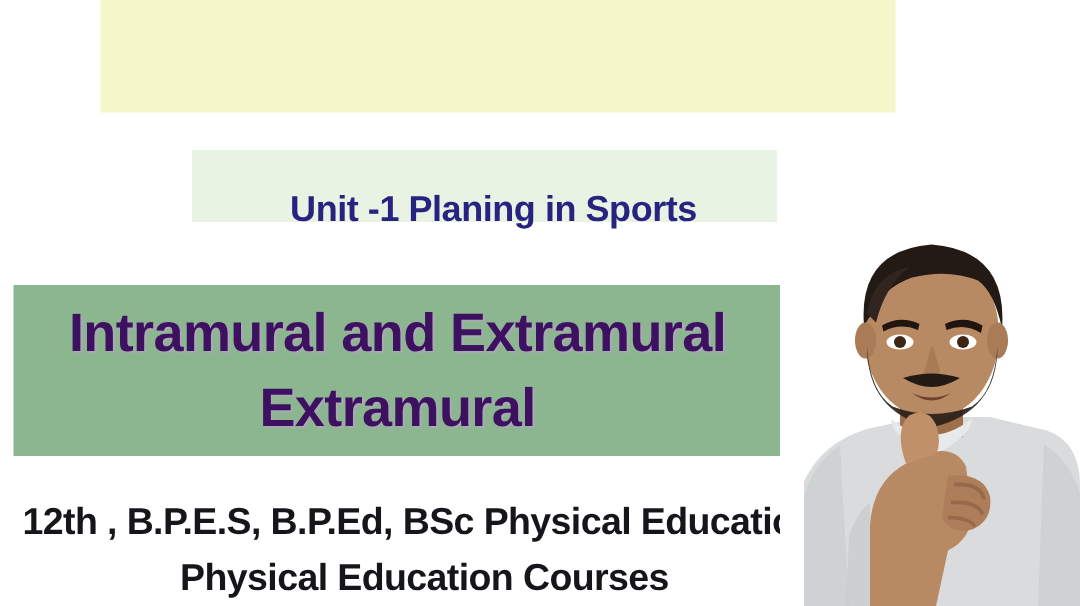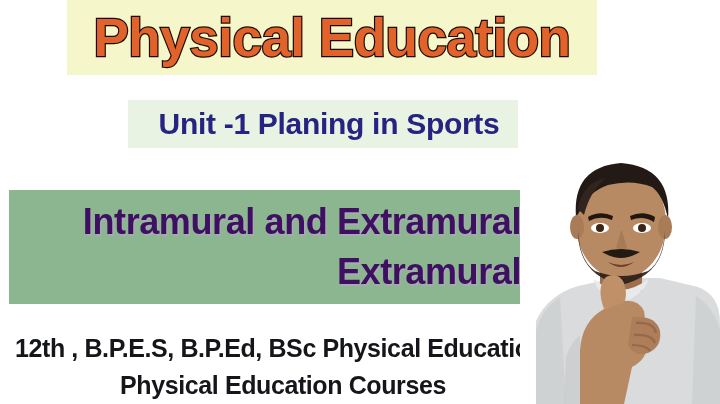--- a/index.html
+++ b/index.html
@@ -51,28 +51,28 @@
     position: absolute;
     left: 128px;
     top: 100px;
     width: 390px;
     height: 48px;
     background: #e8f3e3;
   }
   .subtitle-text {
     position: absolute;
     left: 128px;
-    top: 100px;
+    top: 116px;
     width: 402px;
     height: 48px;
     line-height: 48px;
     text-align: center;
     font-family: "Liberation Sans", sans-serif;
     font-weight: bold;
-    font-size: 30px;
+    font-size: 24px;
     letter-spacing: -0.3px;
     color: #262480;
     white-space: nowrap;
   }
 
   
   .green-box {
     position: absolute;
     left: 9px;
     top: 190px;
@@ -81,21 +81,21 @@
     background: #8cb68f;
   }
   .green-box-text {
     position: absolute;
     left: 9px;
     top: 190px;
     width: 512px;
     height: 114px;
     display: flex;
     flex-direction: column;
-    align-items: flex-end;
+    align-items: center;
     justify-content: center;
     font-family: "Liberation Sans", sans-serif;
     font-weight: bold;
     font-size: 36px;
     line-height: 50px;
     letter-spacing: -0.4px;
     color: #3d1060;
     text-align: center;
     text-shadow: 1.5px 1.5px 0 rgba(190,160,210,0.55);
   }
@@ -127,21 +127,20 @@
     overflow: hidden;
   }
   .person svg { display: block; }
 </style>
 </head>
 <body>
 
 <div id="canvas">
 
   <div class="title-banner"></div>
-  <div class="title-text">Physical Education</div>
 
   <div class="subtitle-band"></div>
   <div class="subtitle-text">Unit -1 Planing in Sports</div>
 
   <div class="green-box"></div>
   <div class="green-box-text">
     <span>Intramural and Extramural</span>
     <span>Extramural</span>
   </div>
 

